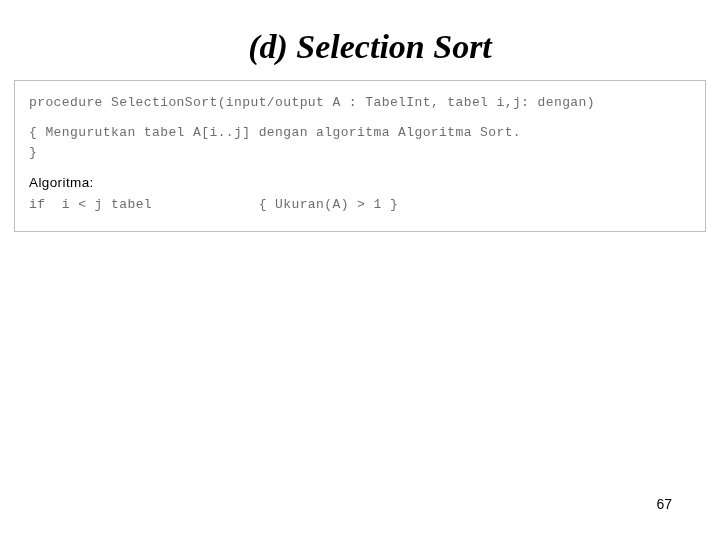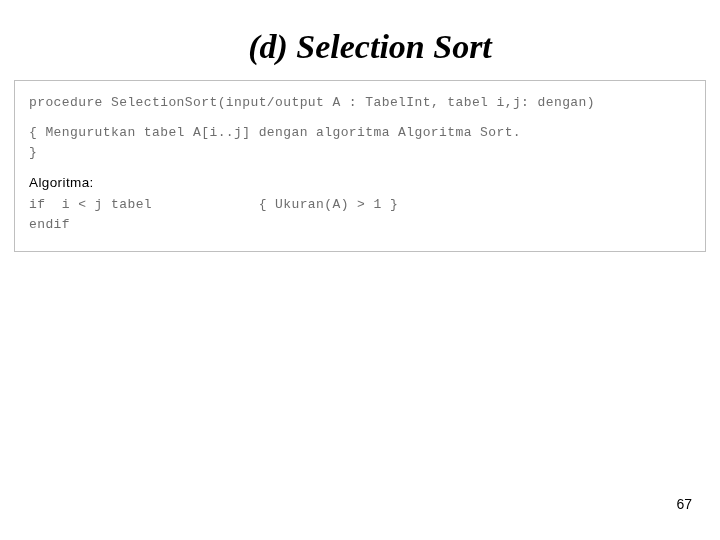--- a/index.html
+++ b/index.html
@@ -37,21 +37,21 @@
       color: #000;
       font-weight: normal;
       font-family: Arial, Helvetica, sans-serif;
       font-size: 13.5px;
       margin-top: 10px;
       display: inline-block;
     }
     .block { white-space: pre; }
     .page-num {
       position: absolute;
-      right: 28px;
+      right: 48px;
       bottom: 28px;
       font-family: Arial, Helvetica, sans-serif;
       font-size: 14px;
       color: #000;
     }
     .spacer { height: 10px; }
   </style>
 </head>
 <body>
 
@@ -60,16 +60,15 @@
 <div class="code-box">
   <div class="block"><span class="kw">procedure</span><span> SelectionSort(</span><span class="kw">input/output</span><span> A : TabelInt, </span><span class="kw">tabel</span><span> i,j: </span><span class="kw">dengan</span><span>)</span></div>
 
   <div class="spacer"></div>
 
   <div class="block">{ Mengurutkan tabel A[i..j] dengan algoritma Algoritma Sort.</div>
   <div class="block">}</div>
 
   <div><span class="algo-label">Algoritma:</span></div>
   <div class="block"><span class="kw">if</span><span>  i &lt; j </span><span class="kw">tabel</span><span>             { Ukuran(A) &gt; 1 }</span></div>
-  <div class="block"><span class="kw">endif</span></div>
 </div>
 
 <div class="page-num">67</div>
 
 </body></html>

